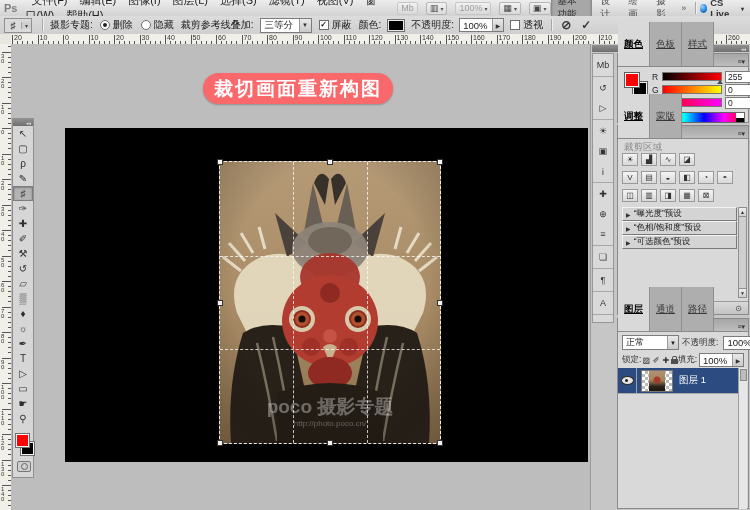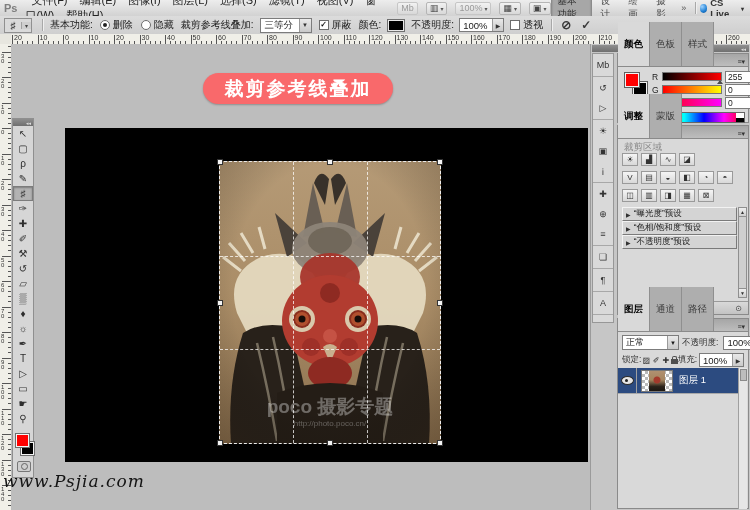--- a/index.html
+++ b/index.html
@@ -112,21 +112,21 @@
     align-items:center;justify-content:flex-end;padding-right:3px;box-sizing:border-box;}
   #strip{position:absolute;left:1px;top:9px;width:22px;height:270px;background:#d9d9d9;
     border:1px solid #979797;box-sizing:border-box;}
   .sgroup{border-bottom:1px solid #a8a8a8;padding:1px 0;}
   .sicon{height:20px;display:flex;align-items:center;justify-content:center;font-size:9px;color:#333;}
 
   .pgroup{position:absolute;left:26px;width:132px;}
   .ptabs{display:flex;align-items:flex-end;height:13px;background:linear-gradient(#a6a6a6,#bdbdbd);
     border:1px solid #8a8a8a;border-bottom:none;box-sizing:border-box;}
   .ptab{padding:16px 6px;font-size:9.5px;color:#3a3a3a;background:#aeaeae;border-right:1px solid #8f8f8f;
-    height:12px;display:flex;align-items:center;}
+    height:12px;display:flex;align-items:center;text-decoration:underline;}
   .ptab.active{background:#d9d9d9;color:#000;font-weight:bold;}
   .pmenu{margin-left:auto;font-size:7px;color:#333;padding:0 3px;}
   .pbody{background:#d9d9d9;border:1px solid #8a8a8a;box-sizing:border-box;position:relative;}
 
   
   #colorbody{height:57px;}
   #cfg{position:absolute;left:6px;top:5px;width:14px;height:14px;background:#f00;
     border:1px solid #5f5f5f;box-shadow:0 0 0 1px #f2f2f2 inset;z-index:2;}
   #cbg{position:absolute;left:14px;top:14px;width:14px;height:14px;background:#000;
     border:1px solid #5f5f5f;box-shadow:0 0 0 1px #f2f2f2 inset;}
@@ -239,21 +239,21 @@
       <span class="caret">▾</span>
     </div>
   </div>
 
   <div id="optionsbar">
     <div class="toolpreset">
       <span class="tglyph">♯</span>
       <span class="tdrop">▾</span>
     </div>
     <span class="vbar"></span>
-    <span class="olabel">基本功能:</span>
+    <span class="olabel">摄影专题:</span>
     <span class="radio">
       <span class="rdot on"></span>
       <span>删除</span>
     </span>
     <span class="radio">
       <span class="rdot"></span>
       <span>隐藏</span>
     </span>
     <span class="olabel">裁剪参考线叠加:</span>
     <span class="selbox">
@@ -629,21 +629,21 @@
     <div class="handle" style="left:-3px;top:-3px"></div>
     <div class="handle" style="left:50%;margin-left:-3px;top:-3px"></div>
     <div class="handle" style="right:-3px;top:-3px"></div>
     <div class="handle" style="left:-3px;top:50%;margin-top:-3px"></div>
     <div class="handle" style="right:-3px;top:50%;margin-top:-3px"></div>
     <div class="handle" style="left:-3px;bottom:-3px"></div>
     <div class="handle" style="left:50%;margin-left:-3px;bottom:-3px"></div>
     <div class="handle" style="right:-3px;bottom:-3px"></div>
   </div>
 
-  <div id="banner" style="background: rgb(249, 105, 107);">裁剪参考线叠加</div>
+  <div id="banner" style="background: rgb(249, 105, 107);">裁切画面重新构图</div>
 
   <div id="toolbox">
     <div class="tbhead">◂◂</div>
     <div id="toollist">
         <div class="tool">
           <span>↖</span>
         </div>
         <div class="tool">
           <span>▢</span>
         </div>
@@ -700,21 +700,20 @@
         </div>
         <div class="tool">
           <span>⚲</span>
         </div>
       </div>
     <div id="fgswatch" style="background: rgb(255, 0, 0);"></div>
     <div id="bgswatch" style="background: rgb(0, 0, 0);"></div>
     <div id="quickmask"></div>
   </div>
 
-  <div id="pagewm">www.Psjia.com</div>
 
   <div id="dock">
     <div id="dockhead">◂◂</div>
     <div id="strip">
         <div class="sgroup">
           <div class="sicon">
             <span>Mb</span>
           </div>
         </div>
         <div class="sgroup">
@@ -873,21 +872,21 @@
             <div class="prow">
               <span class="tri">▶</span>
               <span>“曝光度”预设</span>
             </div>
             <div class="prow">
               <span class="tri">▶</span>
               <span>“色相/饱和度”预设</span>
             </div>
             <div class="prow">
               <span class="tri">▶</span>
-              <span>“不透明度”预设</span>
+              <span>“可选颜色”预设</span>
             </div>
           </div>
         <div id="pscroll">
           <div class="sbtn">▲</div>
           <div class="sbtn bot">▼</div>
         </div>
         <div id="adjfoot">
           <span>◫</span>
           <span>⊙</span>
         </div>

